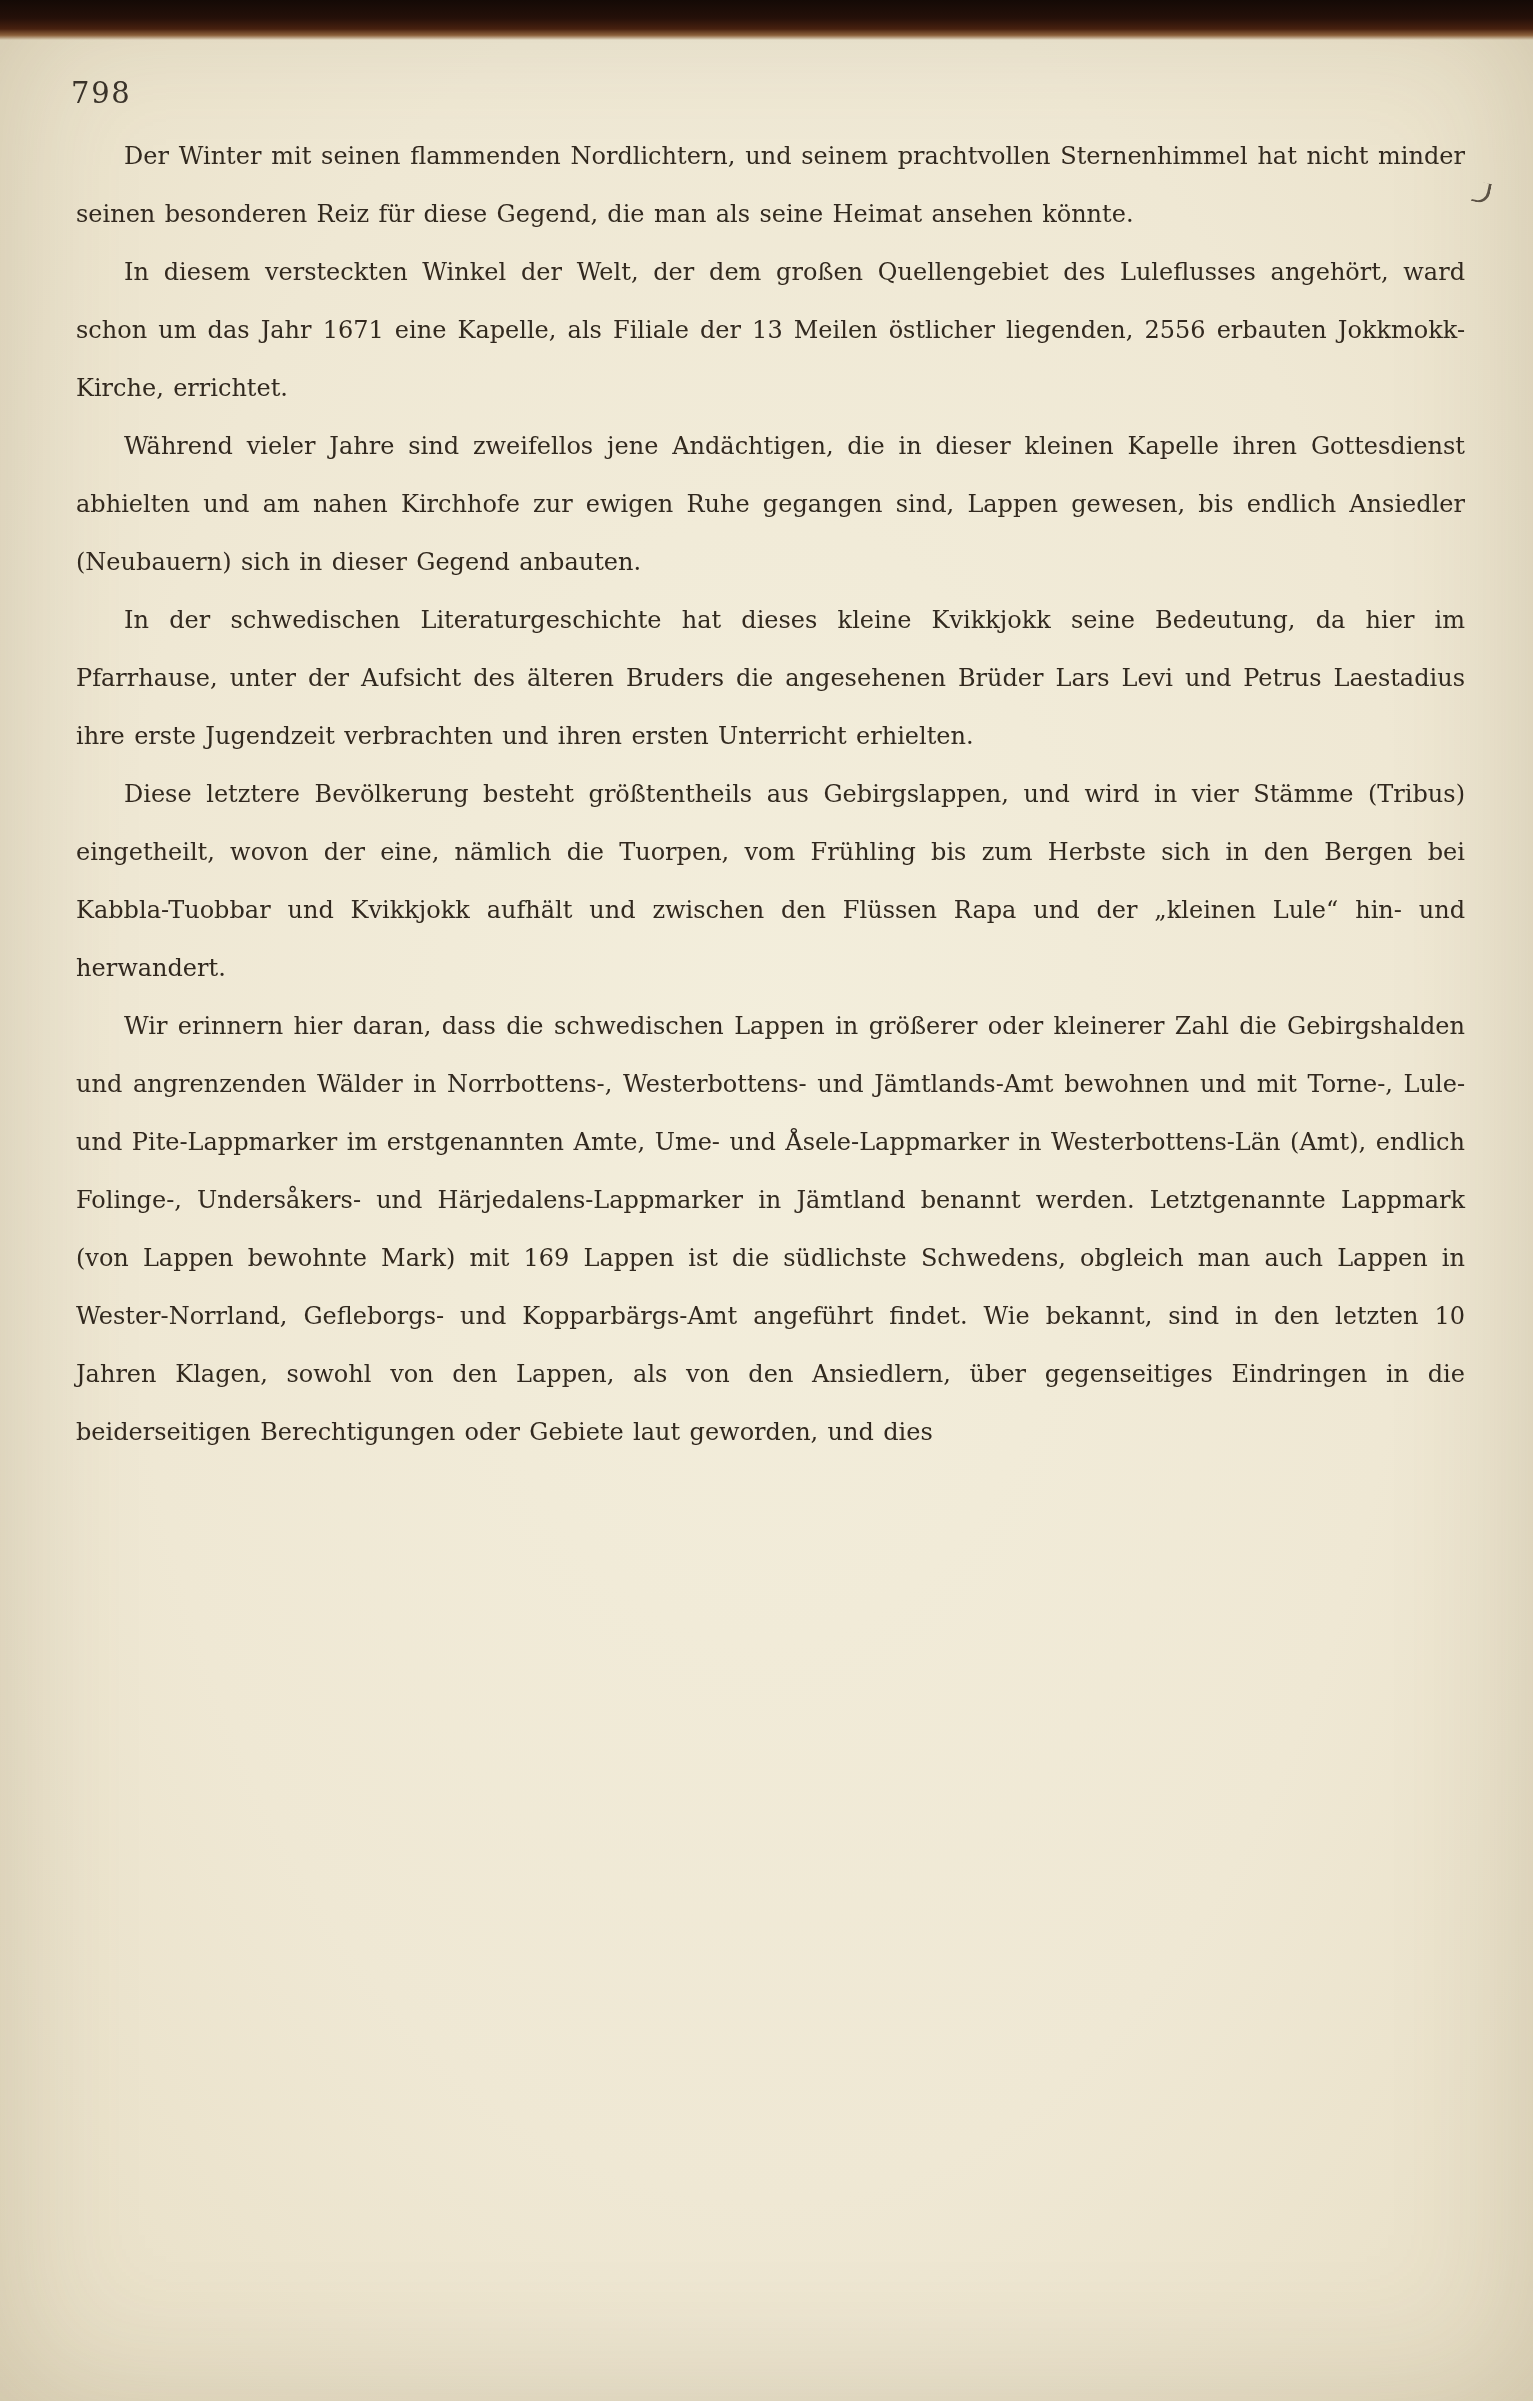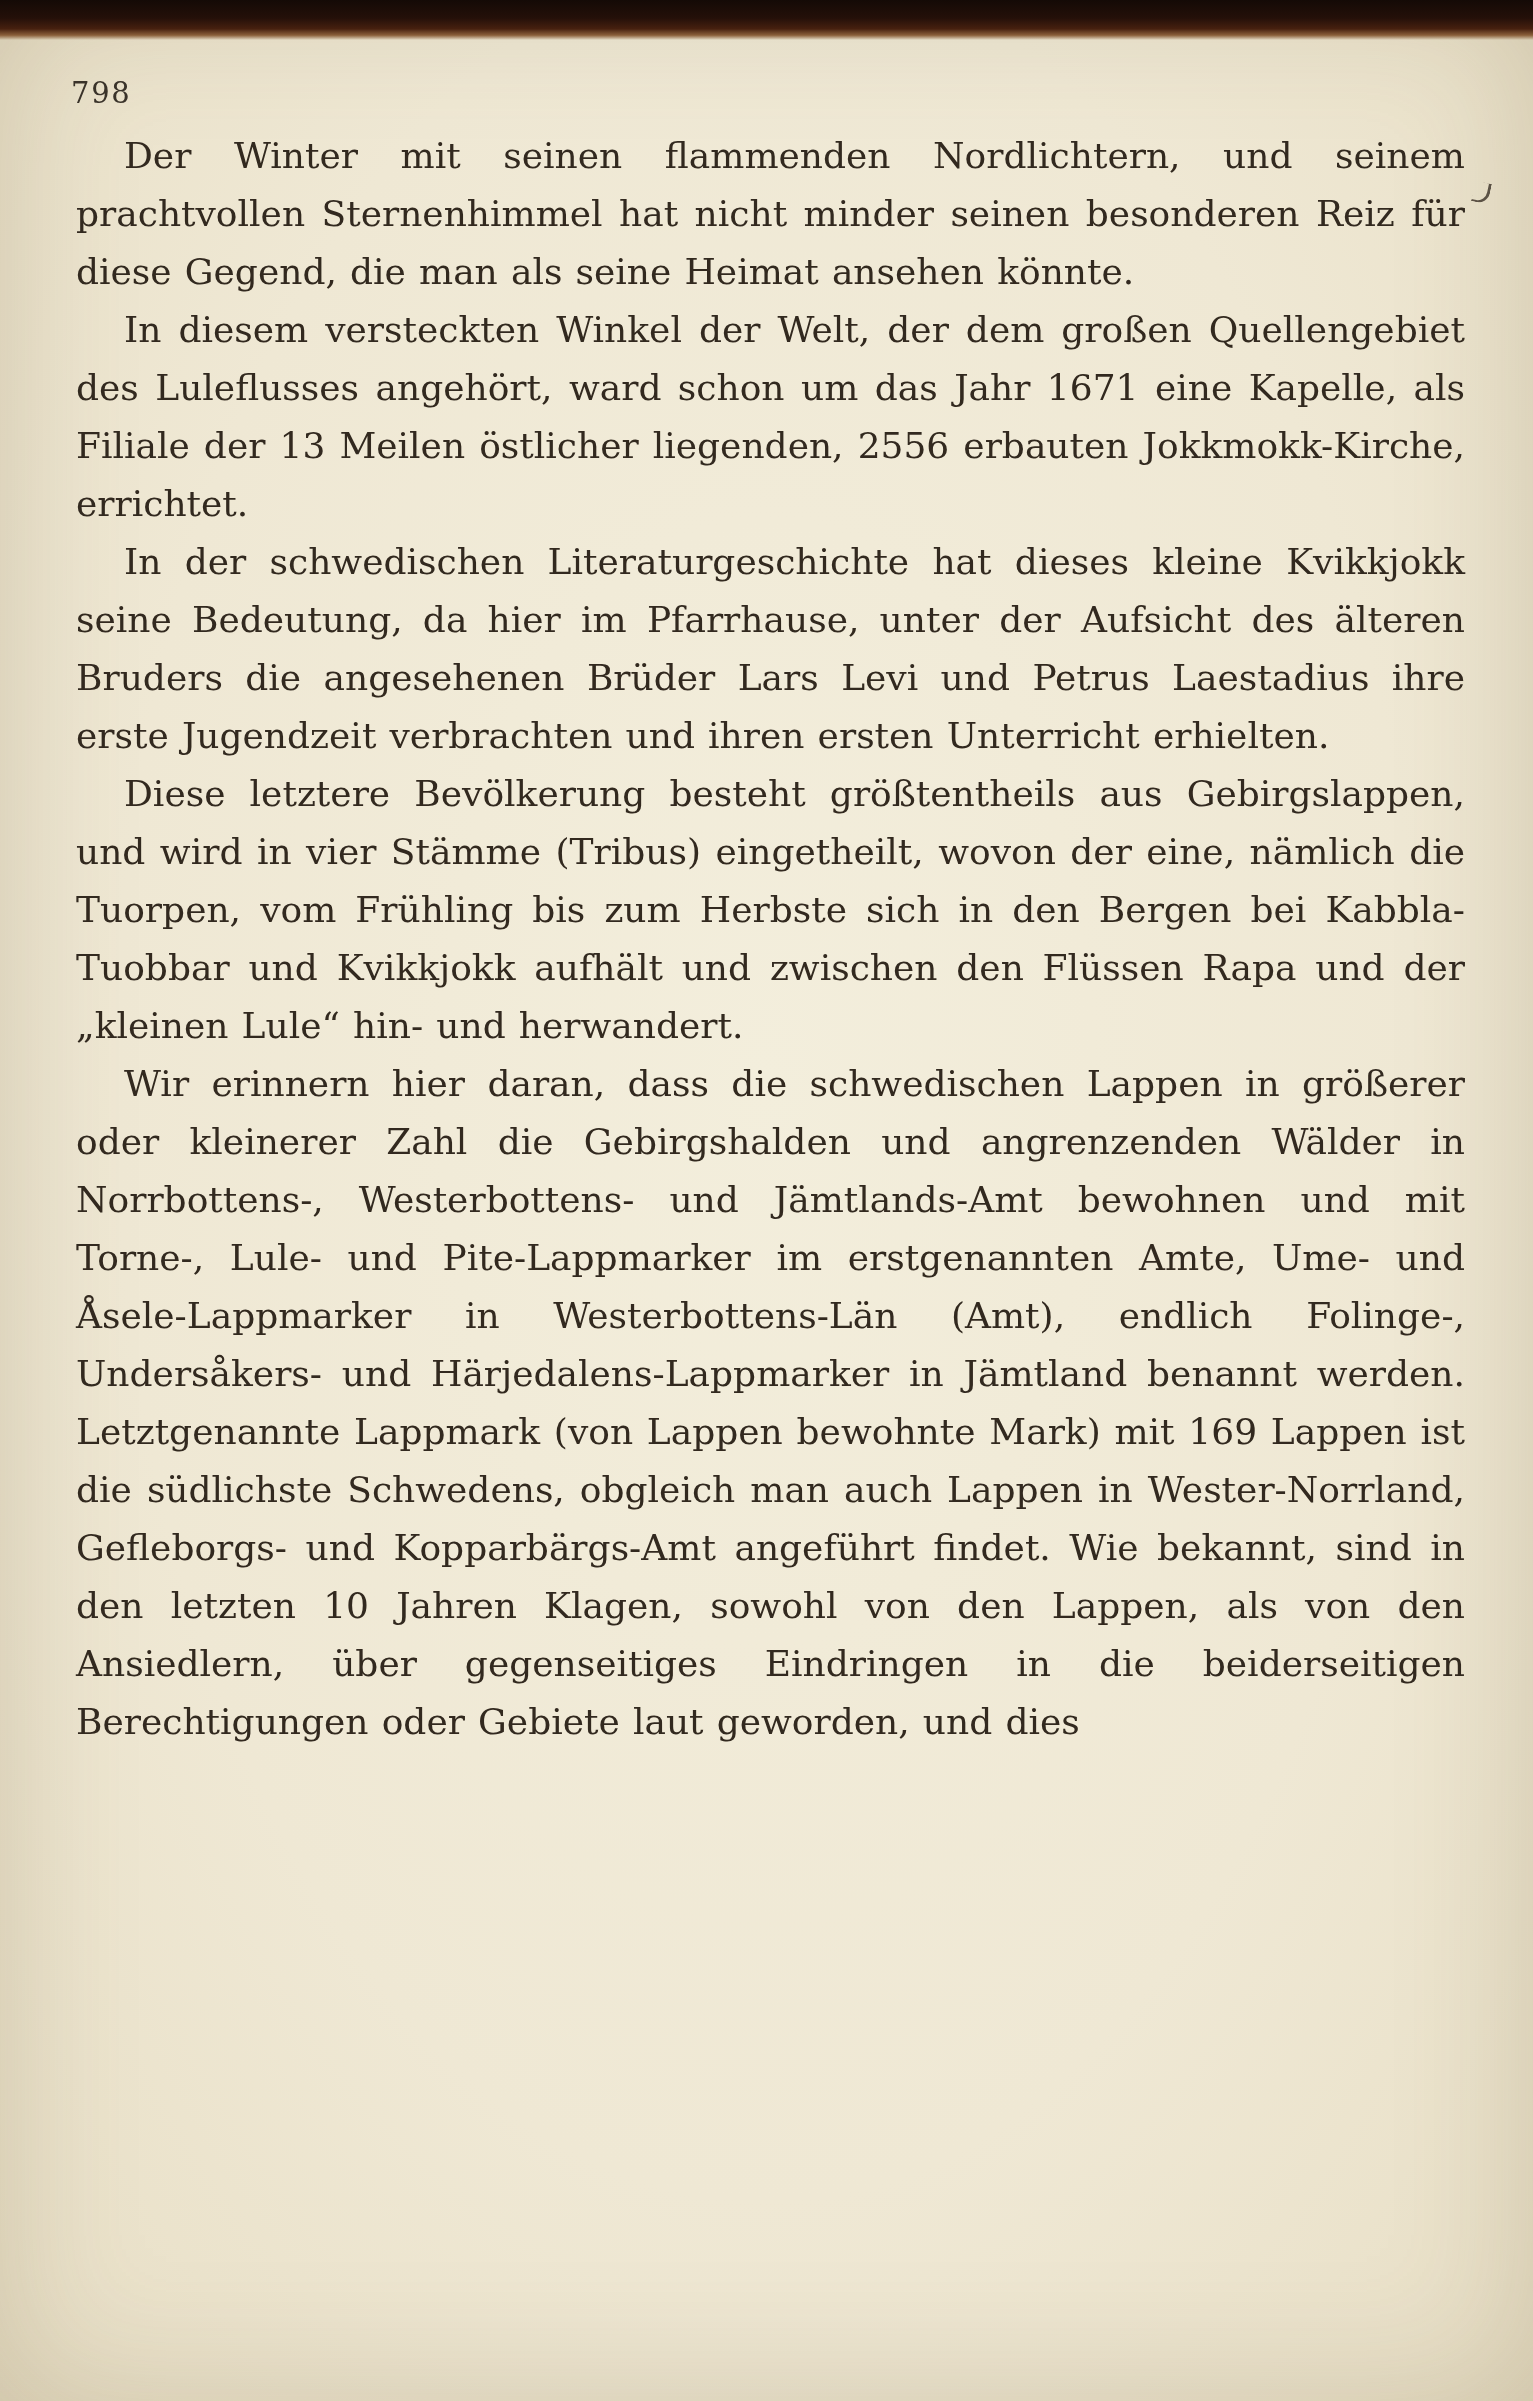--- a/index.html
+++ b/index.html
@@ -40,21 +40,21 @@
     left: 71px;
     font-size: 29px;
     letter-spacing: 1.7px;
     color: #3a332a;
   }
   .text-block {
     position: absolute;
     top: 127px;
     left: 76px;
     width: 1389px;
-    font-size: 36px;
+    font-size: 24px;
     line-height: 58px;
     color: #32291f;
     text-align: justify;
     hyphens: auto;
     word-spacing: 1.7px;
   }
   .text-block p {
     margin: 0;
     text-indent: 48px;
   }
@@ -76,19 +76,20 @@
 
 <div class="paper"></div>
 
 <div class="scan-edge-top"></div>
 
 <div class="page-number">798</div>
 
 <div class="text-block">
     <p>Der Winter mit seinen flammenden Nordlichtern, und seinem prachtvollen Sternenhimmel hat nicht minder seinen besonderen Reiz für diese Gegend, die man als seine Heimat ansehen könnte.</p>
     <p>In diesem versteckten Winkel der Welt, der dem großen Quellengebiet des Luleflusses angehört, ward schon um das Jahr 1671 eine Kapelle, als Filiale der 13 Meilen östlicher liegenden, 2556 erbauten Jokkmokk-Kirche, errichtet.</p>
+    <p>Während vieler Jahre sind zweifellos jene Andächtigen, die in dieser kleinen Kapelle ihren Gottesdienst abhielten und am nahen Kirchhofe zur ewigen Ruhe gegangen sind, Lappen gewesen, bis endlich Ansiedler (Neubauern) sich in dieser Gegend anbauten.</p>
     <p>In der schwedischen Literaturgeschichte hat dieses kleine Kvikkjokk seine Bedeutung, da hier im Pfarrhause, unter der Aufsicht des älteren Bruders die angesehenen Brüder Lars Levi und Petrus Laestadius ihre erste Jugendzeit verbrachten und ihren ersten Unterricht erhielten.</p>
     <p>Diese letztere Bevölkerung besteht größtentheils aus Gebirgslappen, und wird in vier Stämme (Tribus) eingetheilt, wovon der eine, nämlich die Tuorpen, vom Frühling bis zum Herbste sich in den Bergen bei Kabbla-Tuobbar und Kvikkjokk aufhält und zwischen den Flüssen Rapa und der „kleinen Lule“ hin- und herwandert.</p>
     <p>Wir erinnern hier daran, dass die schwedischen Lappen in größerer oder kleinerer Zahl die Gebirgshalden und angrenzenden Wälder in Norrbottens-, Westerbottens- und Jämtlands-Amt bewohnen und mit Torne-, Lule- und Pite-Lappmarker im erstgenannten Amte, Ume- und Åsele-Lappmarker in Westerbottens-Län (Amt), endlich Folinge-, Undersåkers- und Härjedalens-Lappmarker in Jämtland benannt werden. Letztgenannte Lappmark (von Lappen bewohnte Mark) mit 169 Lappen ist die südlichste Schwedens, obgleich man auch Lappen in Wester-Norrland, Gefleborgs- und Kopparbärgs-Amt angeführt findet. Wie bekannt, sind in den letzten 10 Jahren Klagen, sowohl von den Lappen, als von den Ansiedlern, über gegenseitiges Eindringen in die beiderseitigen Berechtigungen oder Gebiete laut geworden, und dies</p>
   </div>
 
 <div class="ink-mark"></div>
 
 
 </body></html>

